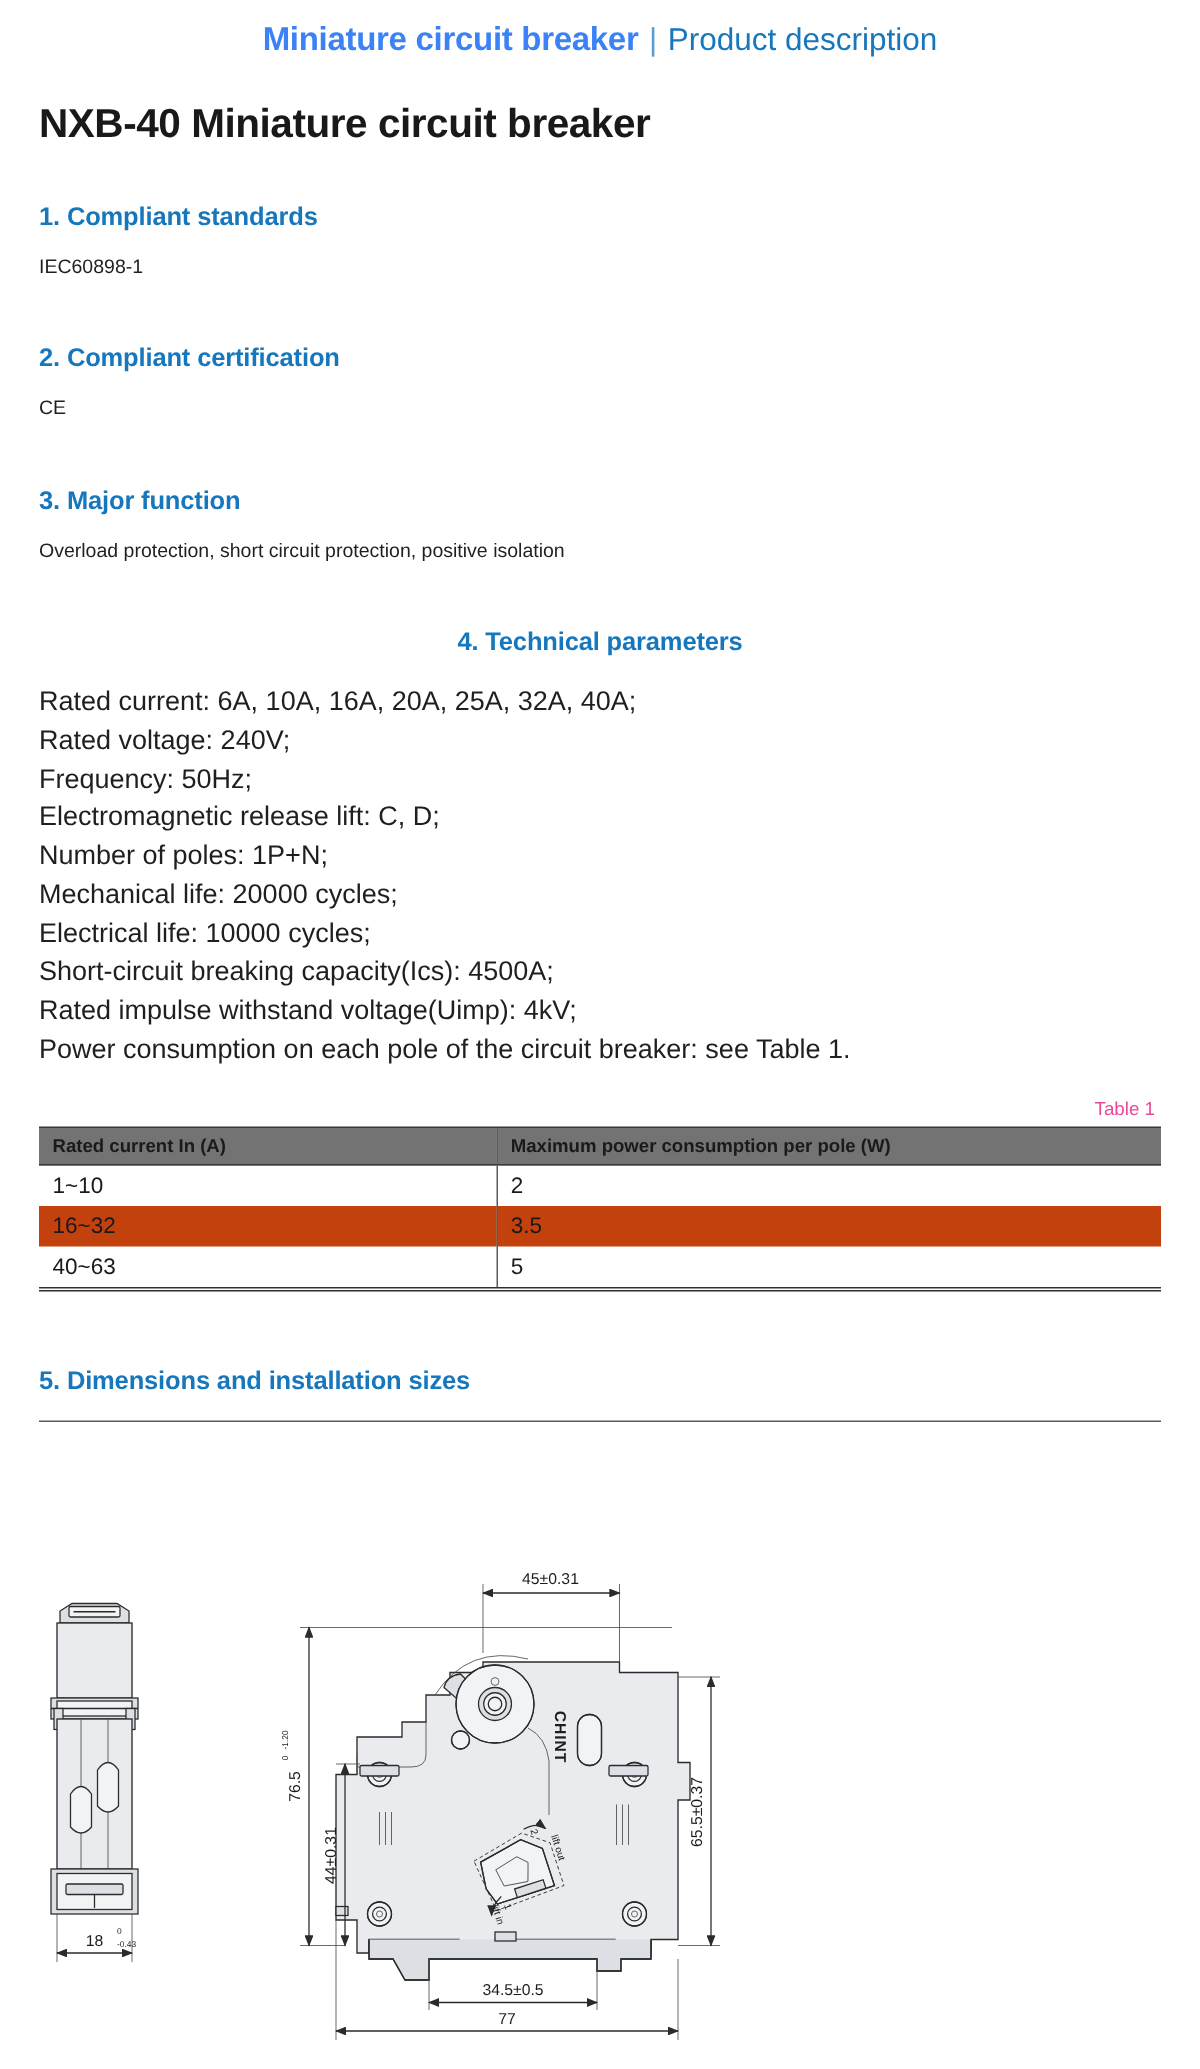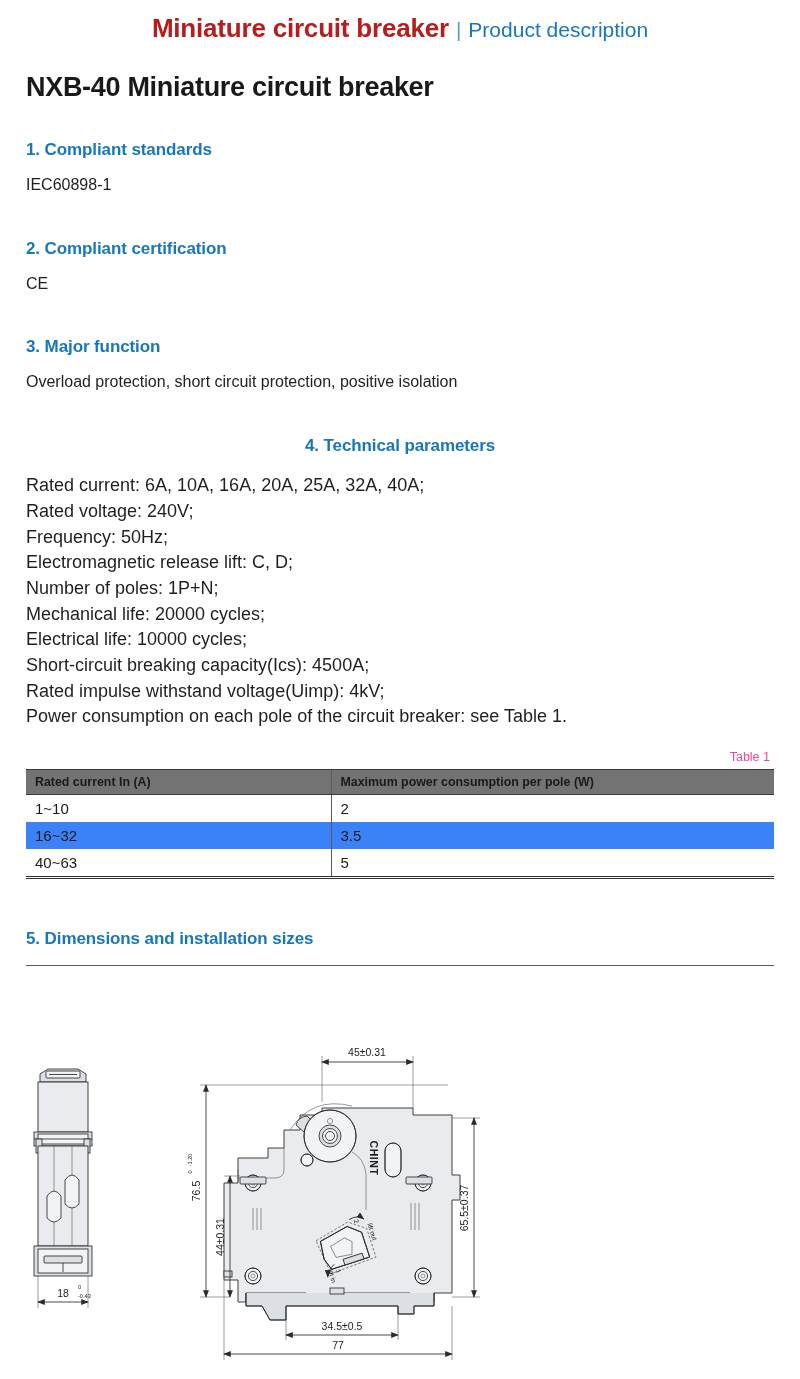--- a/index.html
+++ b/index.html
@@ -12,21 +12,21 @@
   }
   .page { position: relative; width: 800px; height: 1379px; padding: 0 26px; }
 
   
   .header {
     padding-top: 13px;
     text-align: center;
     white-space: nowrap;
   }
   .header-main {
-    font-size: 26px; font-weight: bold; color: #b91c1c;
+    font-size: 22px; font-weight: bold; color: #3b82f6;
     letter-spacing: -0.2px;
   }
   .header-sep { font-size: 21px; color: #5a9ed0; margin: 0 7px; font-weight: 300; }
   .header-sub { font-size: 21px; color: #1777bd; font-weight: 400; }
 
   
   .doc-title {
     margin-top: 28px;
     font-size: 27px; font-weight: bold; color: #191919;
     letter-spacing: -0.3px;
@@ -37,21 +37,21 @@
     font-size: 17px; font-weight: bold; color: #1777bd;
     letter-spacing: -0.1px;
   }
   .s1 { margin-top: 37px; }
   .s2 { margin-top: 42px; }
   .s3 { margin-top: 42px; }
   .s4 { margin-top: 42px; text-align: center; }
   .s5 { margin-top: 50px; }
 
   .sec-body {
-    font-size: 16px; color: #1f1f1f; margin-top: 14px; line-height: 1.42;
+    font-size: 13px; color: #1f1f1f; margin-top: 14px; line-height: 1.42;
   }
   .param-list { margin-top: 17px; }
   .param-list .param-line {
     font-size: 18px; color: #1f1f1f; line-height: 25.7px; white-space: nowrap;
   }
 
   .rule {
     margin-top: 16px; height: 0;
     border-top: 1.6px solid #5a5a5a;
   }
@@ -69,21 +69,21 @@
     text-align: left; font-size: 15px; padding: 5px 0 5px 9px;
     color: #1a1a1a;
   }
   table.spec th {
     background: #737373; font-weight: bold; font-size: 12.4px;
     border-top: 1.4px solid #3a3a3a;
     border-bottom: 1.4px solid #3a3a3a;
     height: 22px;
   }
   table.spec td { height: 25px; }
-  table.spec tr.alt td { background: #3b82f6; }
+  table.spec tr.alt td { background: #c2410c; }
   table.spec th.c2, table.spec td.c2 { border-left: 1px solid #5a5a5a; }
   table.spec th.c1, table.spec td.c1 { width: 305px; }
   .tbl-foot {
     border-top: 1.5px solid #2f2f2f;
     border-bottom: 1px solid #2f2f2f;
     height: 3px; margin-top: 0;
   }
 
   
   .drawing { position: absolute; left: 0; top: 1040px; width: 800px; height: 339px; }

